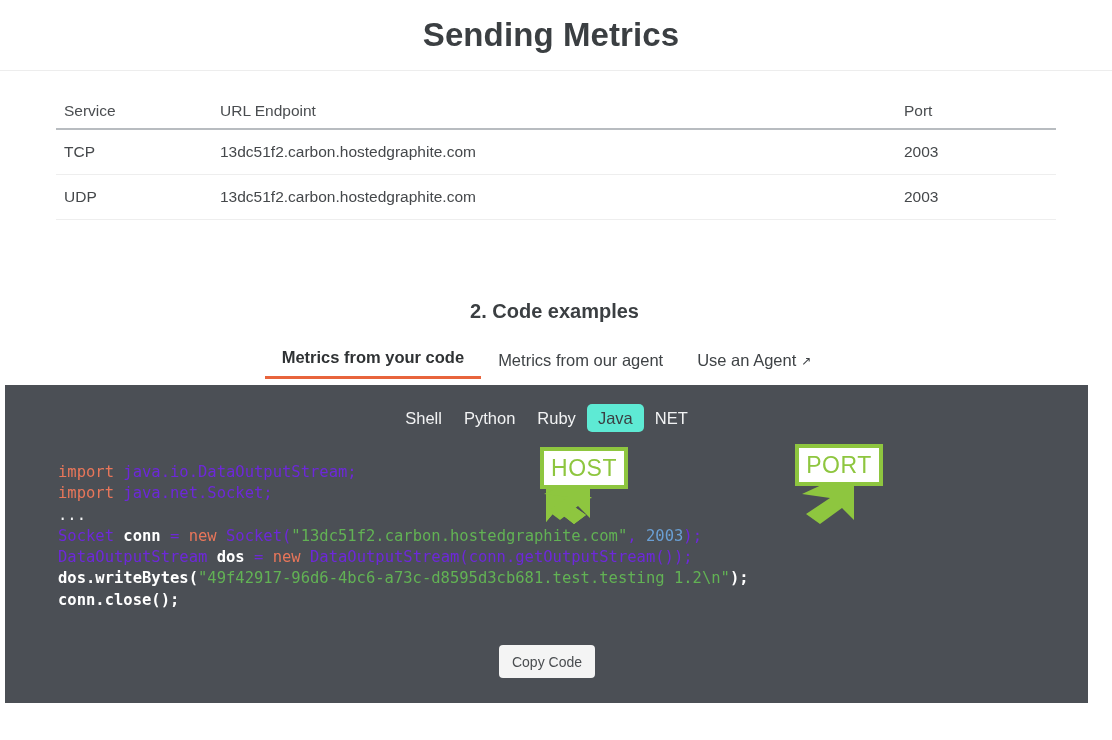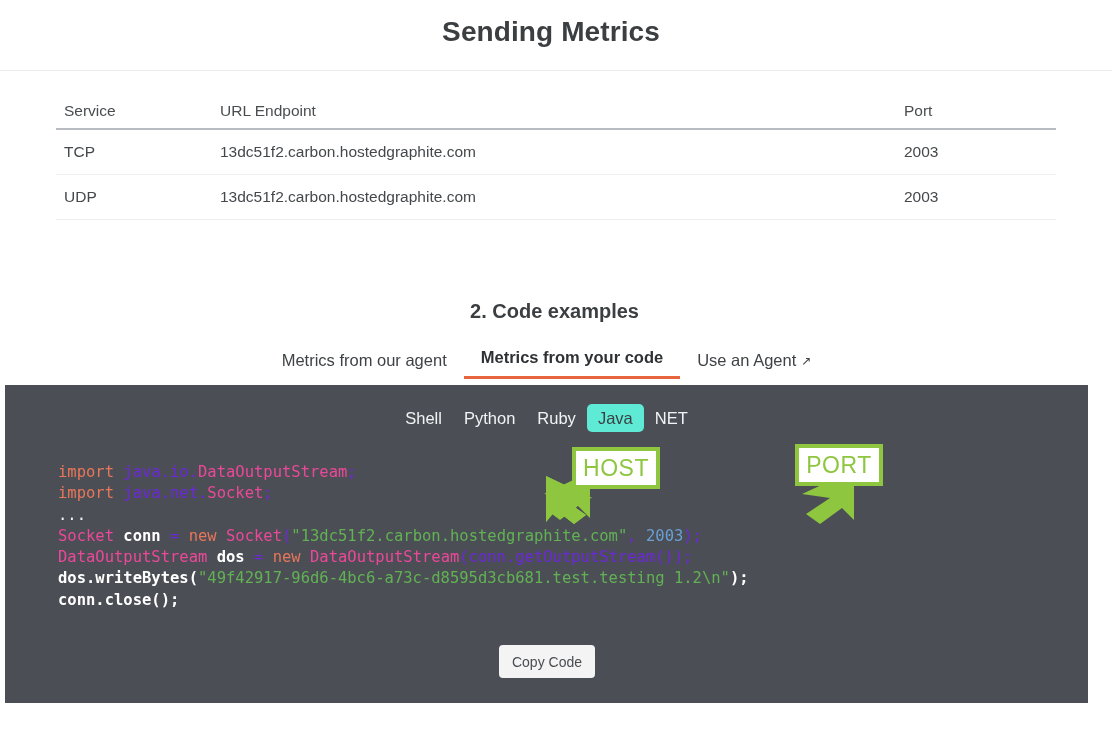--- a/index.html
+++ b/index.html
@@ -24,21 +24,21 @@
     width: 1112px;
     height: 71px;
     border-bottom: 1px solid #ededed;
     box-sizing: border-box;
   }
   .page-title {
     position: absolute;
     left: 0; top: 16px;
     width: 1102px;
     text-align: center;
-    font-size: 28px;
+    font-size: 33px;
     font-weight: bold;
     color: #3b3f42;
     letter-spacing: 0.1px;
   }
 
   
   .table-wrap {
     position: absolute;
     left: 56px;
     top: 98px;
@@ -162,21 +162,21 @@
     top: 462px;
     margin: 0;
     font-family: "DejaVu Sans Mono", monospace;
     font-size: 15.5px;
     line-height: 21.3px;
     color: #f2f3f4;
     white-space: pre;
   }
   .k-import { color: #e8765a; }
   .k-kw     { color: #e8765a; }
-  .k-type   { color: #ec4899; }
+  .k-type   { color: #6d28d9; }
   .k-num    { color: #6a9fd4; }
   .k-str    { color: #62b254; }
   .k-plain  { color: #6d28d9; }
   .k-bold   { color: #ffffff; font-weight: bold; }
   .k-dots   { color: #f2f3f4; }
 
   
   .copy-btn {
     position: absolute;
     left: 499px;
@@ -199,21 +199,21 @@
     border: 4px solid #8ec63f;
     color: #8ec63f;
     font-family: "Liberation Sans", sans-serif;
     font-size: 23px;
     letter-spacing: 0.5px;
     text-align: center;
     line-height: 34px;
     box-sizing: border-box;
   }
   #callout-host {
-    left: 572px; top: 447px;
+    left: 540px; top: 447px;
     width: 88px; height: 42px;
   }
   #callout-port {
     left: 795px; top: 444px;
     width: 88px; height: 42px;
   }
   .arrow-svg { position: absolute; pointer-events: none; }
   #arrow-host { left: 488px; top: 470px; }
   #arrow-port { left: 740px; top: 468px; }
 </style>
@@ -249,25 +249,25 @@
         <td class="cell-url">13dc51f2.carbon.hostedgraphite.com</td>
         <td class="cell-port">2003</td>
       </tr>
     </tbody>
   </table>
 </div>
 
 <div class="section-heading">2. Code examples</div>
 
 <div class="tabs">
+  <div class="tab active">
+    <span>Metrics from your code</span>
+  </div>
   <div class="tab">
     <span>Metrics from our agent</span>
-  </div>
-  <div class="tab active">
-    <span>Metrics from your code</span>
   </div>
   <div class="tab">
     <span>Use an Agent</span><span class="ext-icon">↗</span>
   </div>
 </div>
 
 <div class="code-panel">
   <div class="lang-tabs">
     <div class="lang">Shell</div>
     <div class="lang">Python</div>

